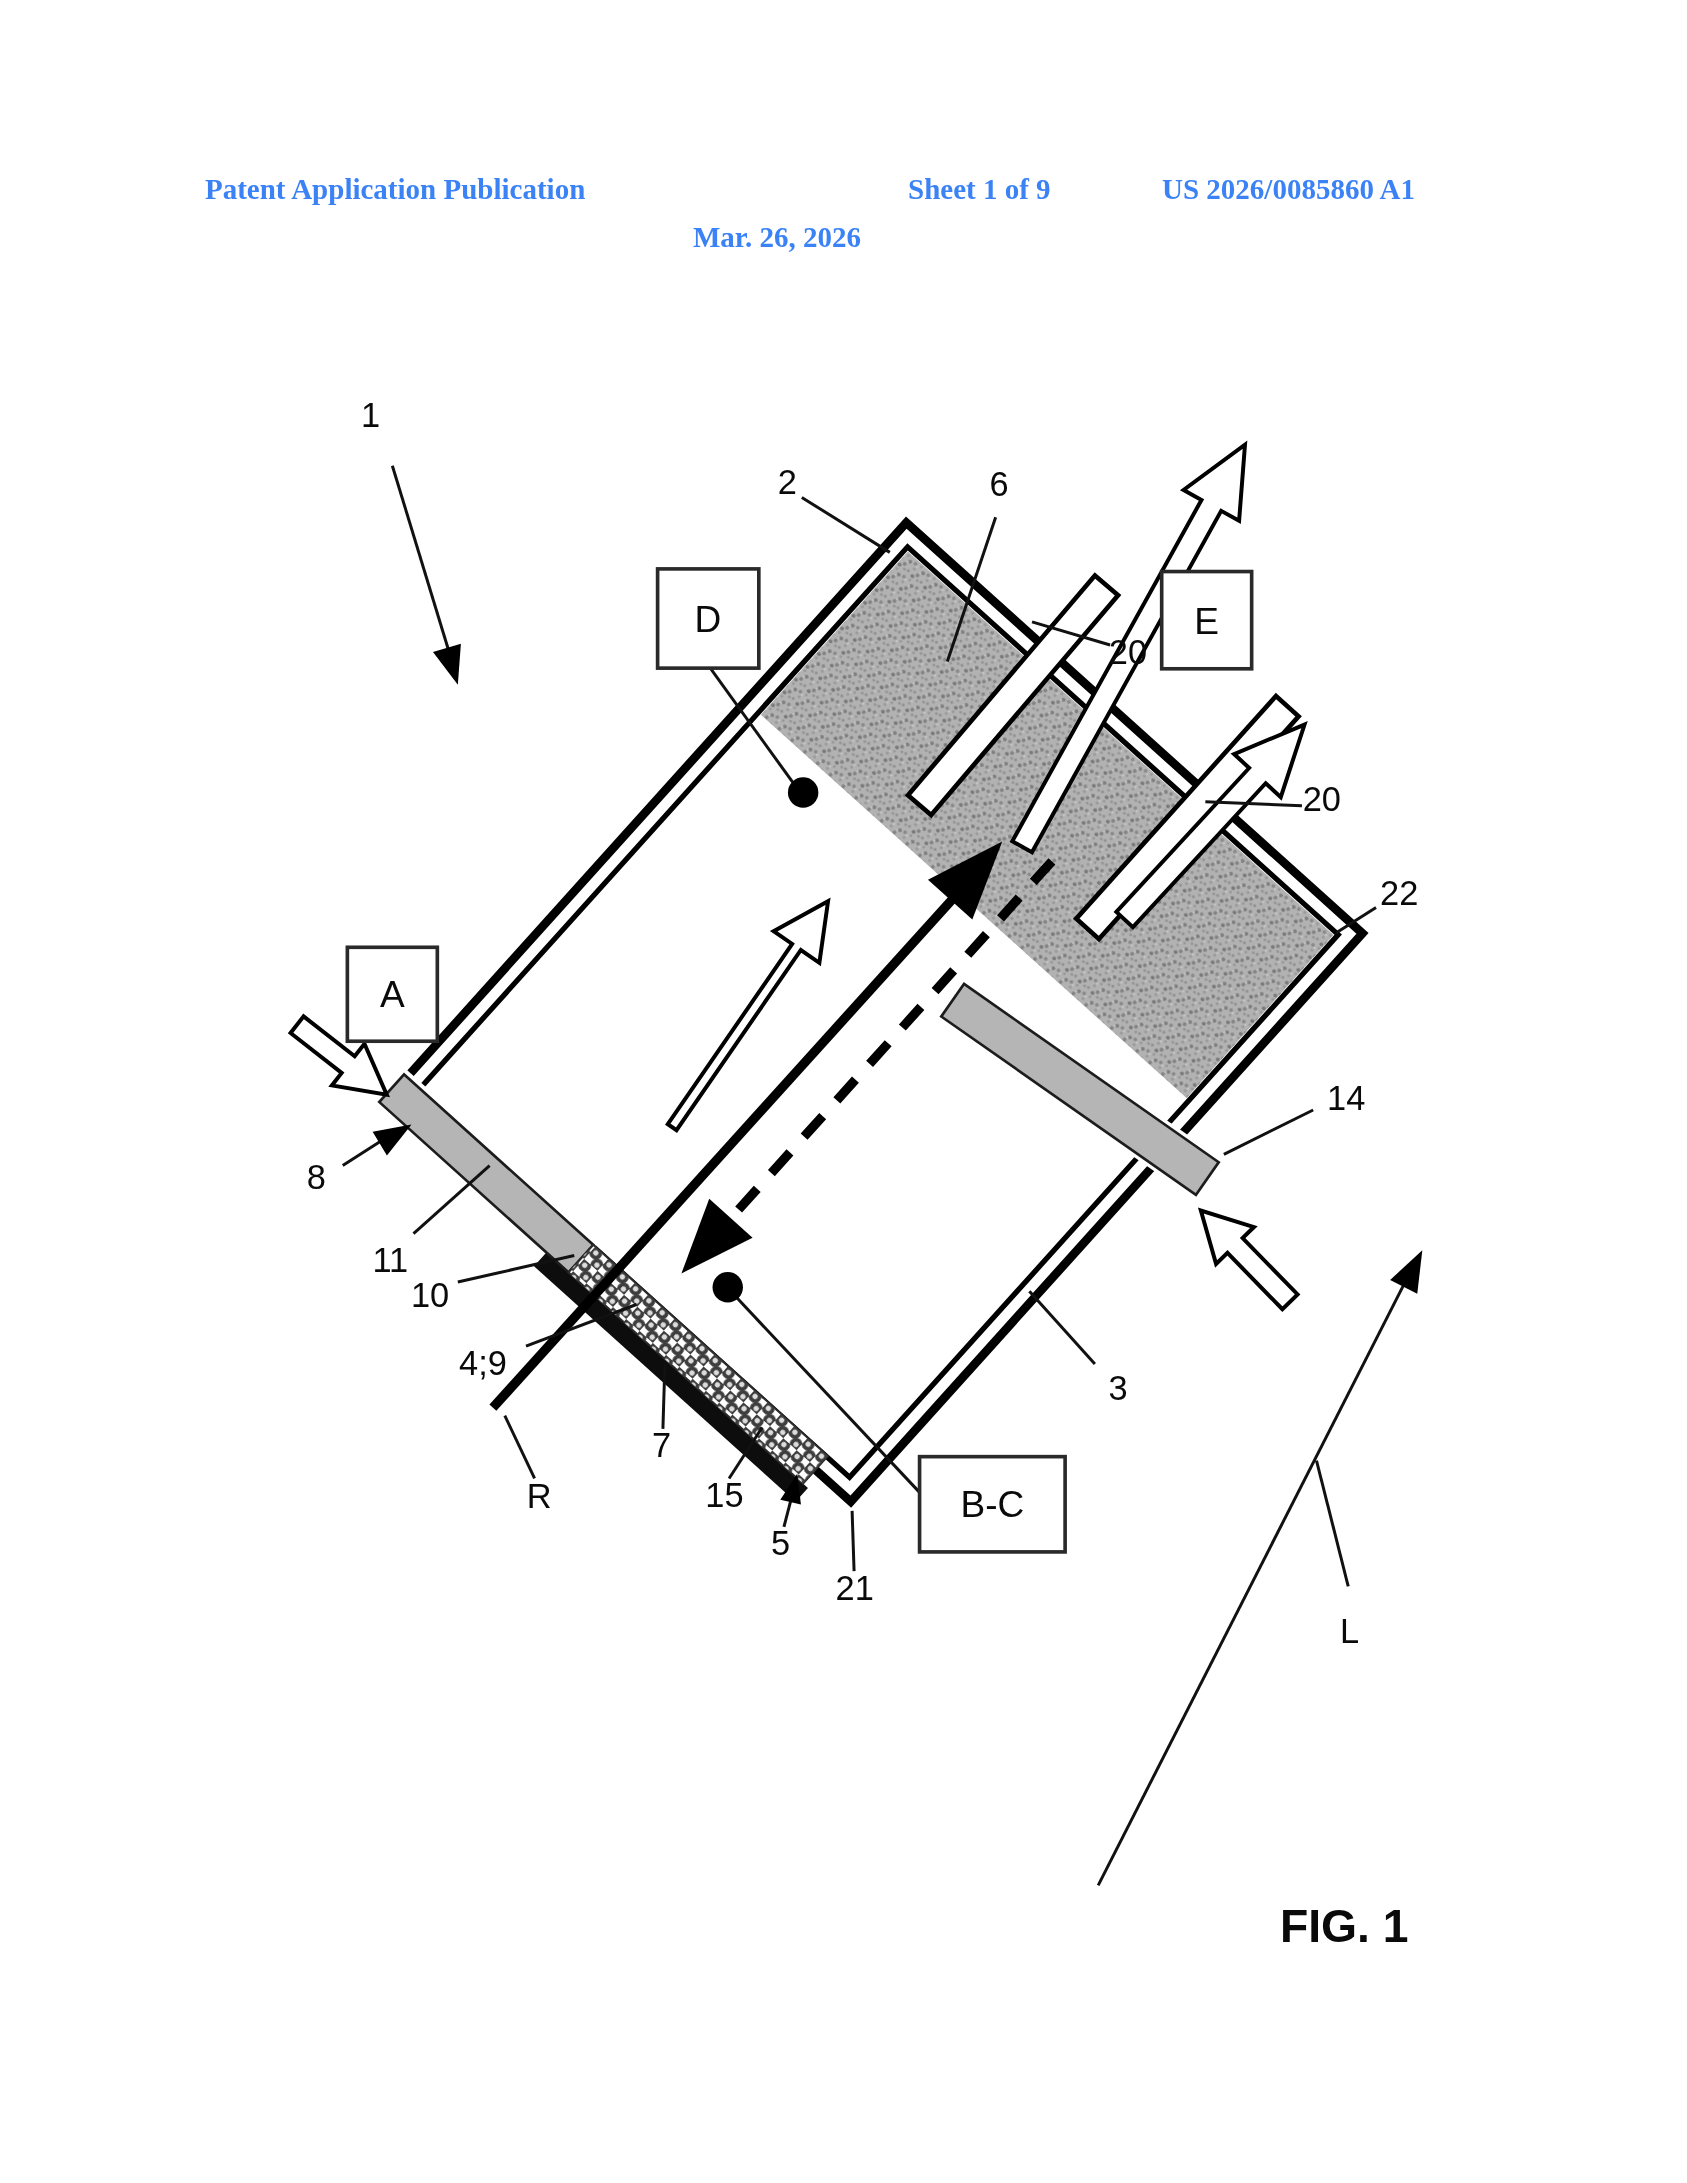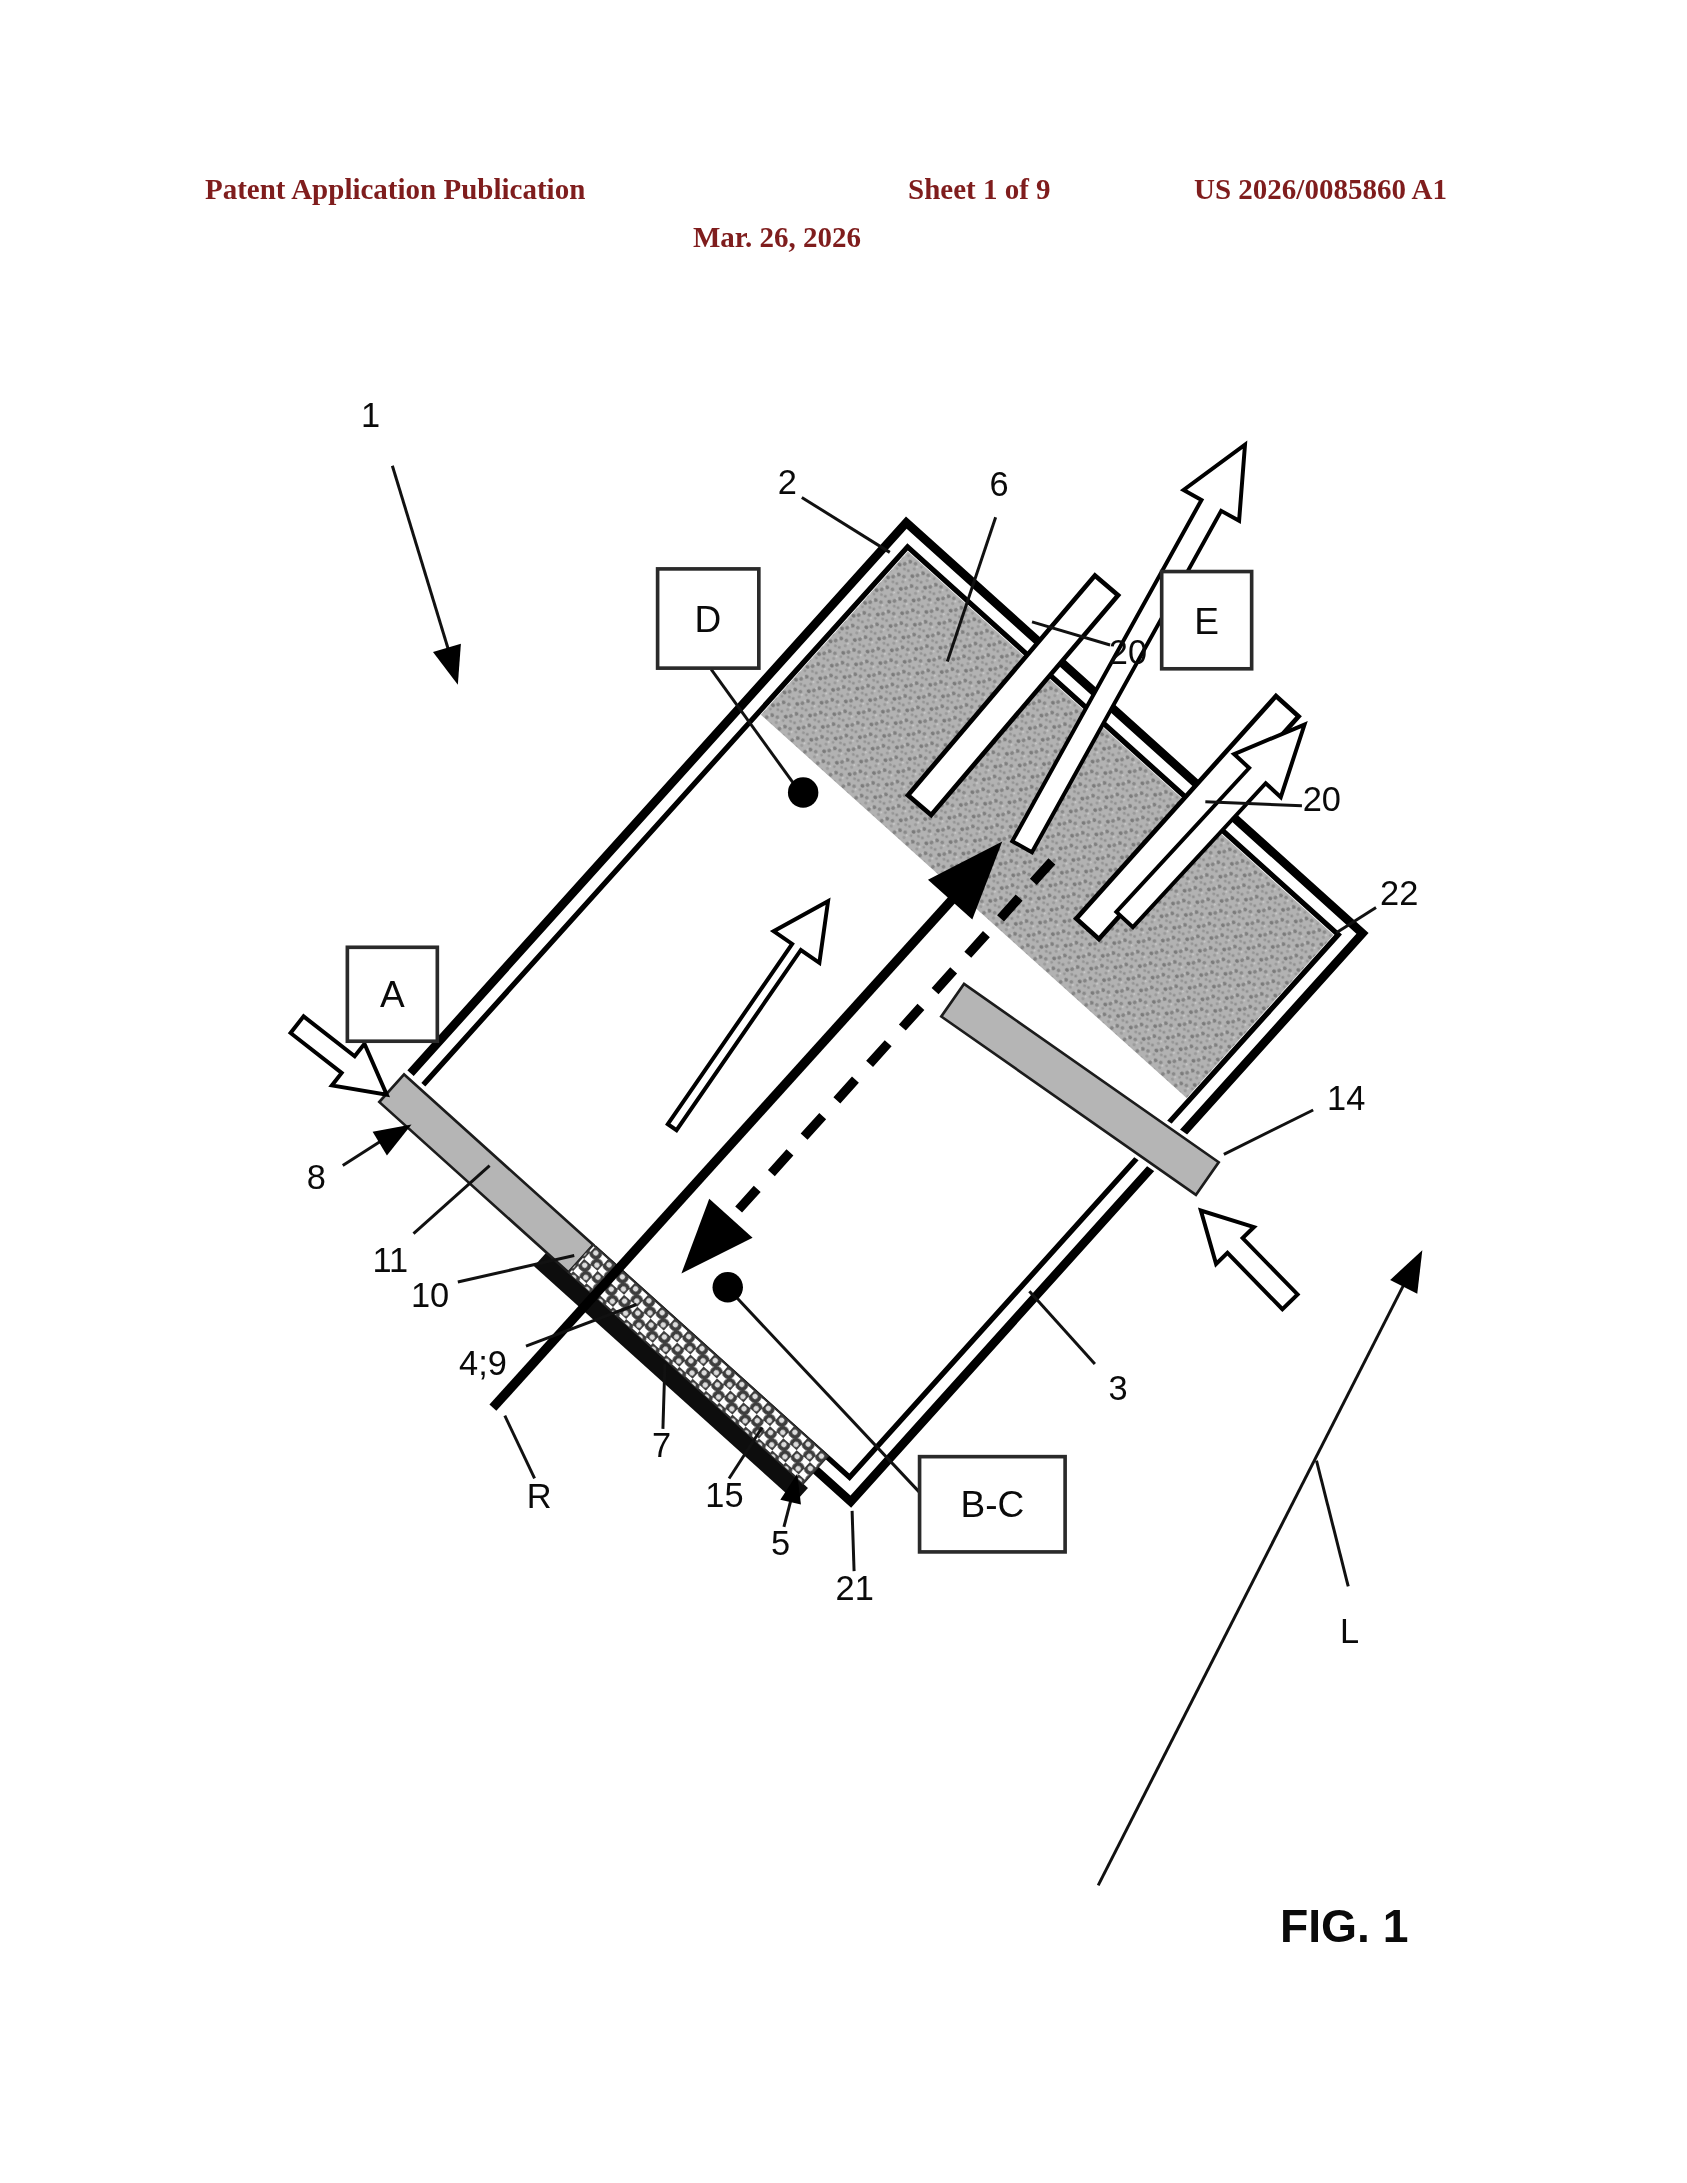--- a/index.html
+++ b/index.html
@@ -1,24 +1,24 @@
 <!DOCTYPE html>
 <html style="font-size:10.6px"><head>
 <meta charset="utf-8">
 <style>
   html,body{margin:0;padding:0;background:#ffffff;}
   .page{position:relative;width:1687px;height:2183px;background:#ffffff;overflow:hidden;
         font-family:"Liberation Sans",sans-serif;}
   .hdr{position:absolute;top:173px;left:0;width:1687px;height:40px;
-       font-family:"Liberation Serif",serif;font-weight:bold;font-size:29px;color:#7f1d1d;}
+       font-family:"Liberation Serif",serif;font-weight:bold;font-size:29px;color:#3b82f6;}
   .hdr span{position:absolute;top:0;white-space:nowrap;}
   .hdr .h-left{left:205px;}
   .hdr .h-date{left:693px;margin-top:48px;}
   .hdr .h-sheet{left:908px;}
-  .hdr .h-num{left:1194px;}
+  .hdr .h-num{left:1162px;}
   svg{position:absolute;left:0;top:0;}
   svg text{font-family:"Liberation Sans",sans-serif;fill:#0a0a0a;}
   .reftext{font-size:52px;}
   .boxtext{font-size:56px;}
   .figcap{font-size:70px;font-weight:bold;}
   .leader{stroke:#111;stroke-width:4.5;fill:none;}
   .wall{fill:#fff;stroke:#000;}
   .oarrow{fill:#fff;stroke:#000;stroke-width:6;}
   .labelbox{fill:#fff;stroke:#2a2a2a;stroke-width:5.5;}
 </style>

